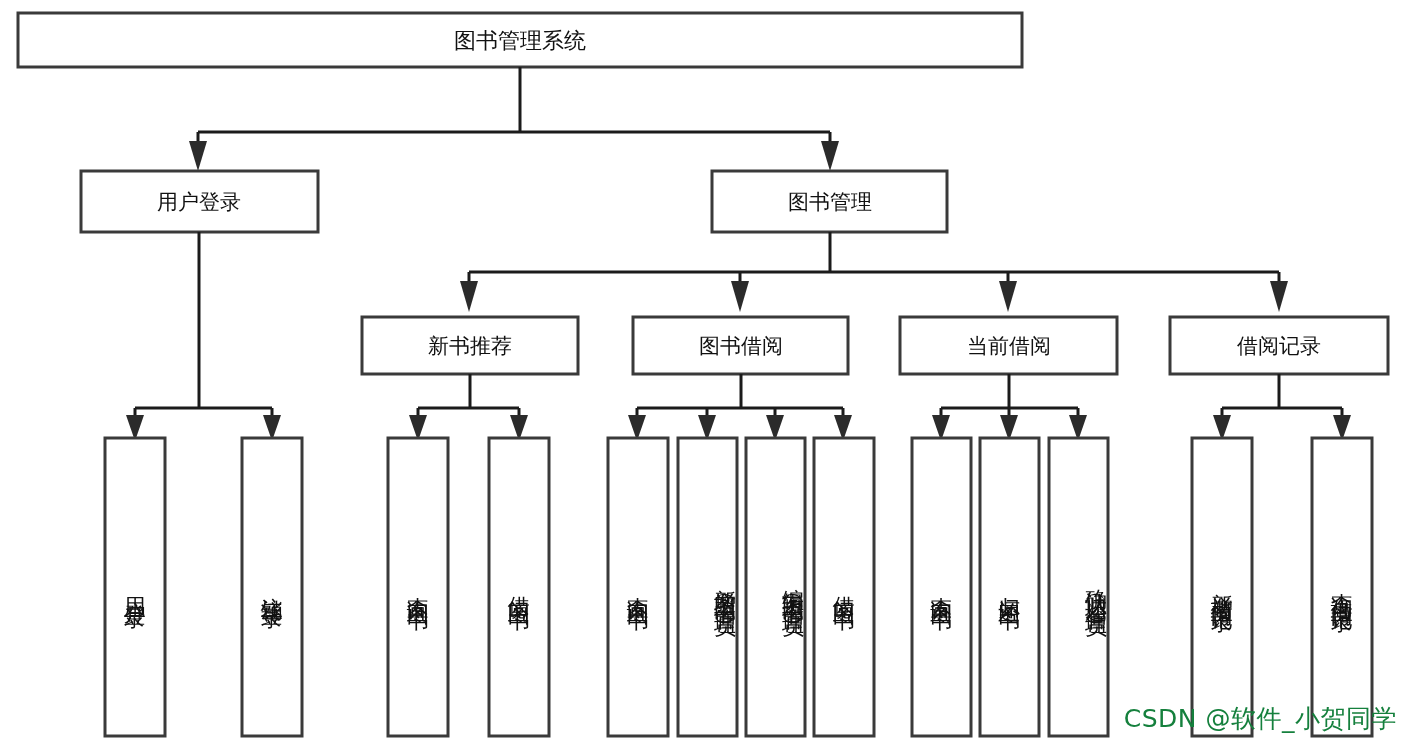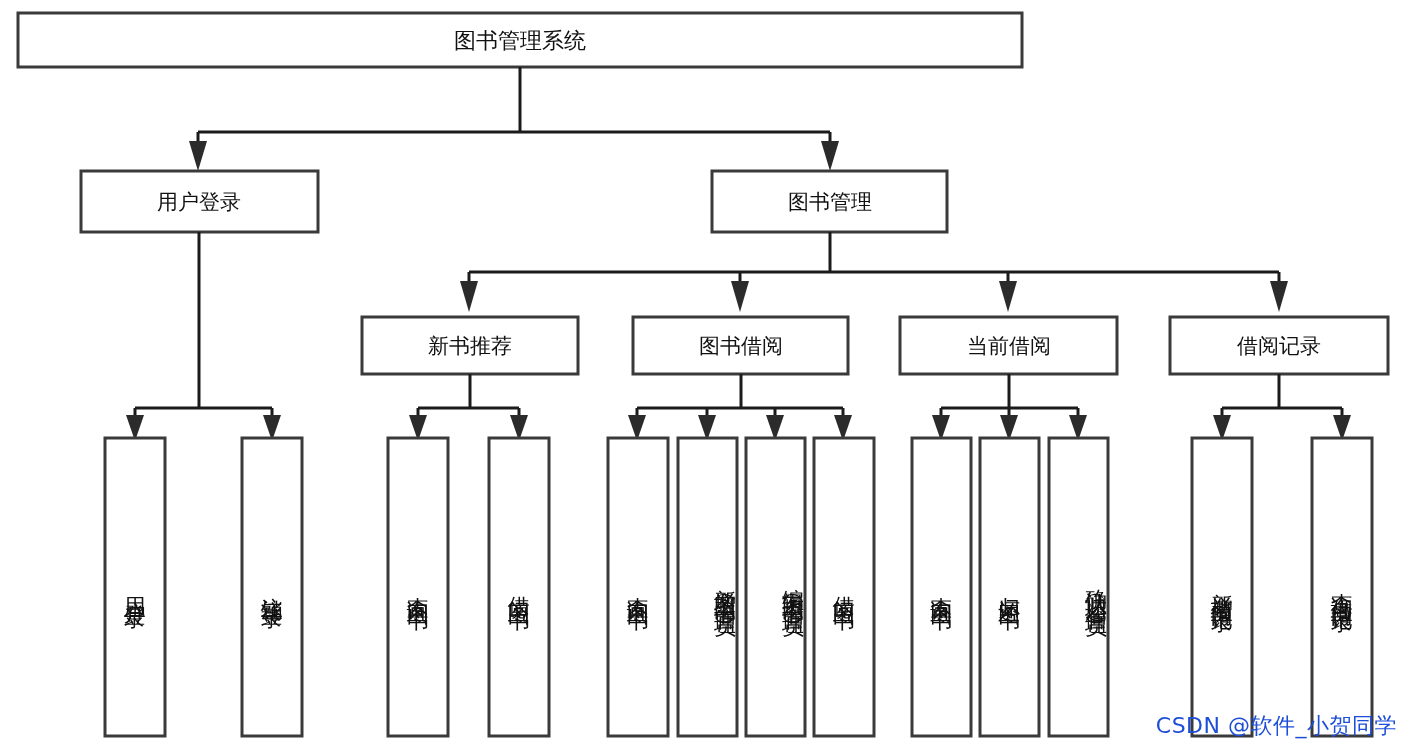--- a/index.html
+++ b/index.html
@@ -59,24 +59,24 @@
     line-height: 1.06;
     color: #111111;
     letter-spacing: 4px;
     text-align: center;
     white-space: nowrap;
     pointer-events: none;
   }
   .watermark {
     position: absolute;
     right: 8px;
-    bottom: 6px;
-    font-family: "DejaVu Sans", "Liberation Sans", sans-serif;
-    font-size: 22px;
-    color: #1d4ed8;
+    bottom: 12px;
+    font-family: "DejaVu Sans", "Liberation Sans", sans-serif;
+    font-size: 25px;
+    color: #15803d;
     white-space: nowrap;
     letter-spacing: 0.5px;
   }
 </style>
 </head>
 <body>
 
 <div id="diagram-root">
 
   <svg class="diagram" viewBox="0 0 1405 747">

